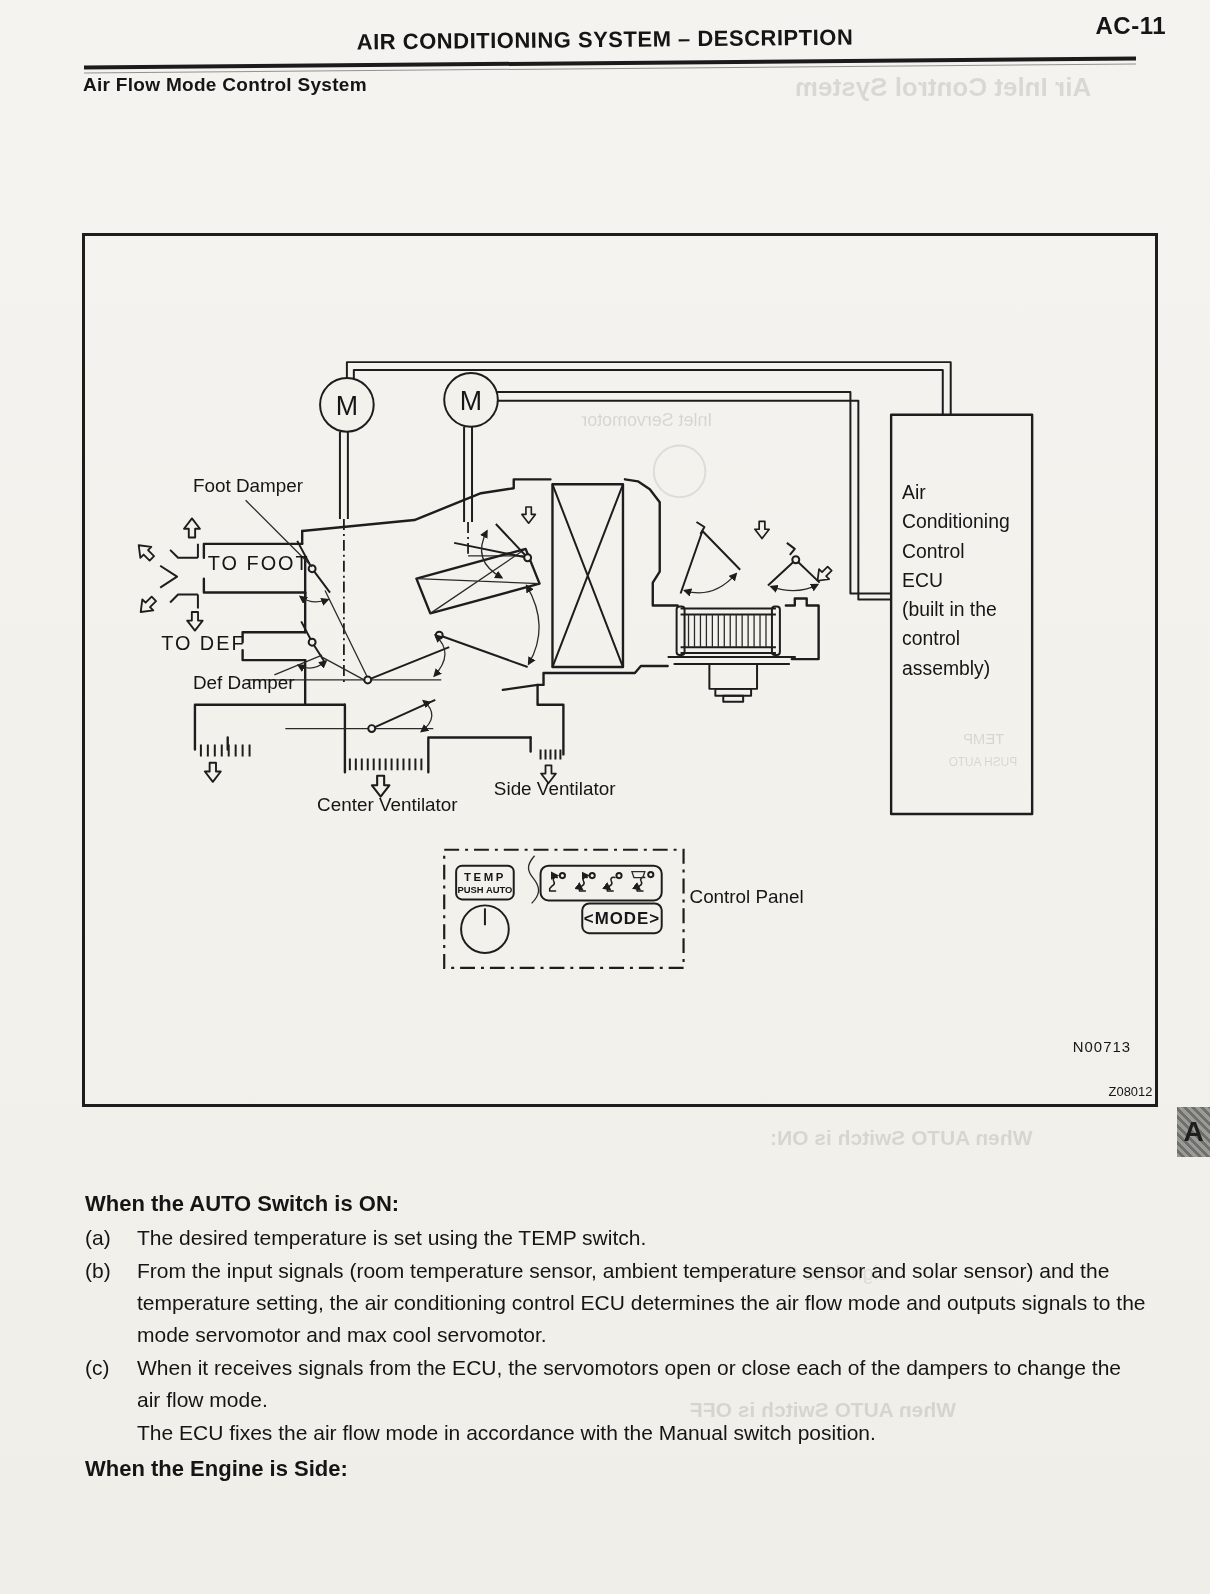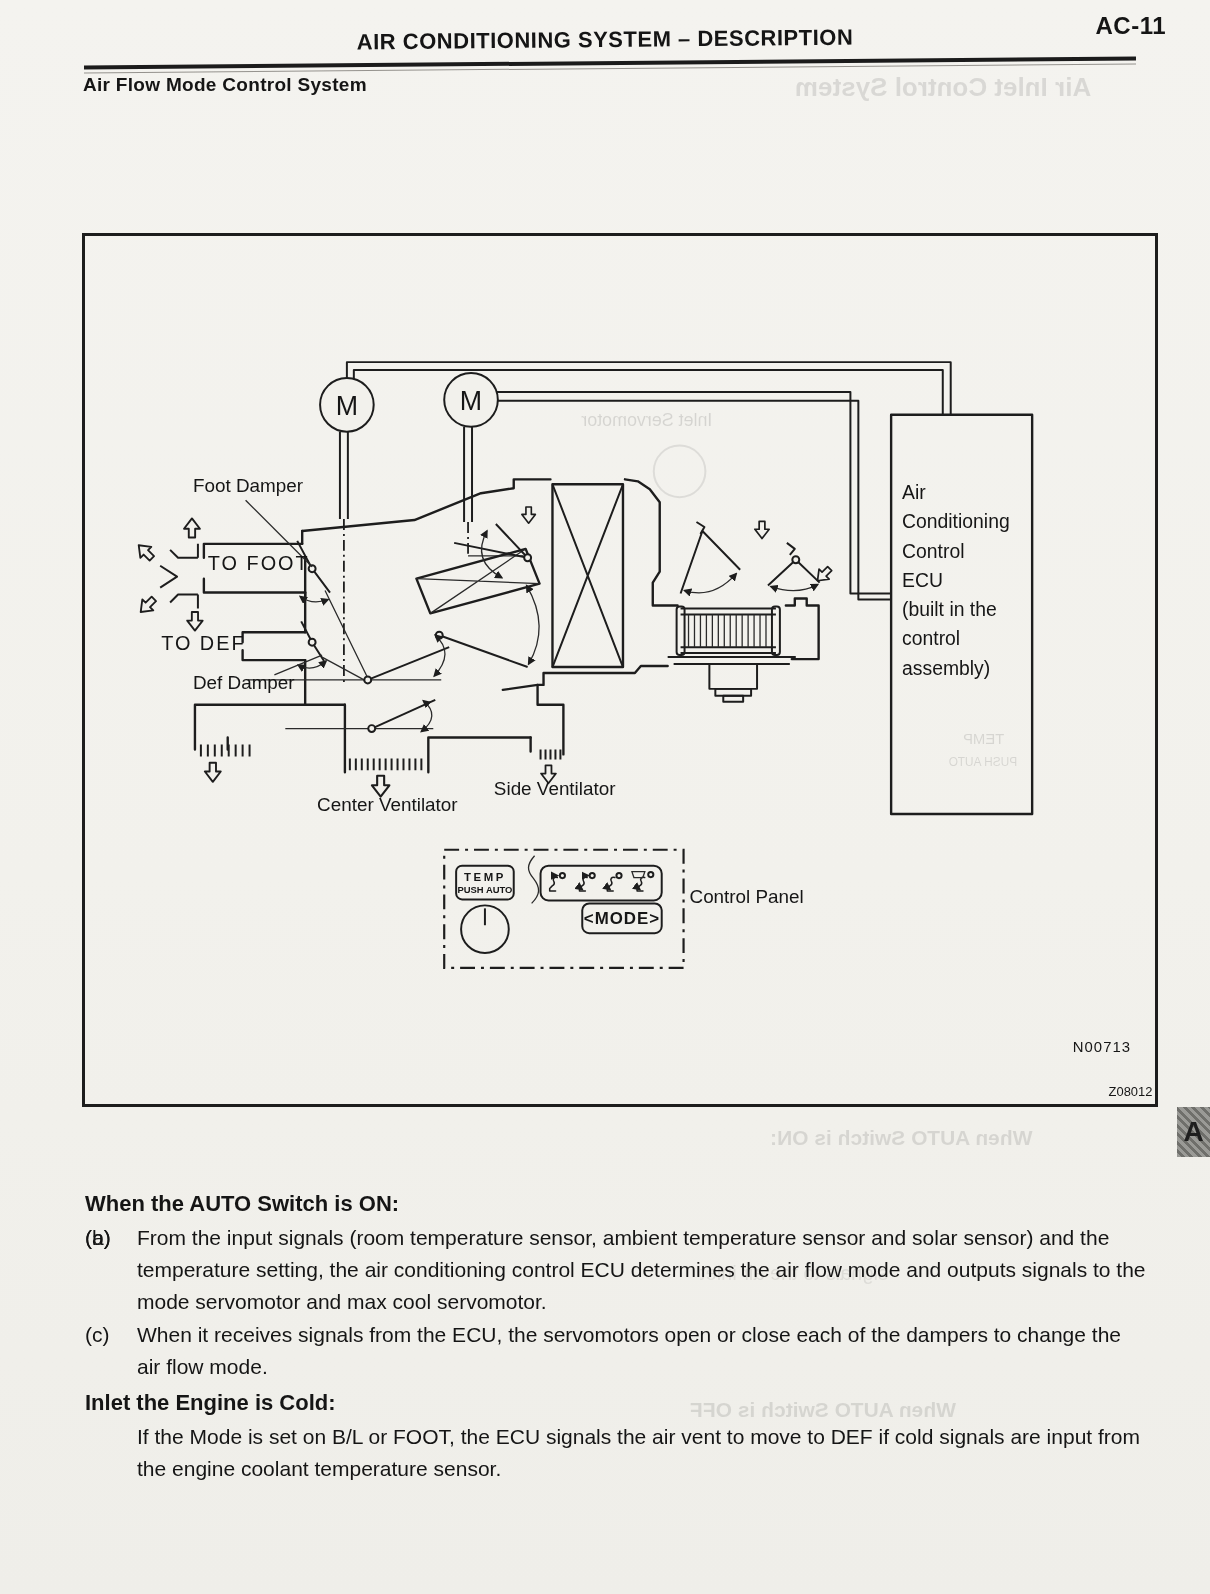--- a/index.html
+++ b/index.html
@@ -257,26 +257,27 @@
   <div class="abs tab-a">A</div>
 
   <div class="abs ghost" style="left:770px;top:1126px;font-size:21px;">When AUTO Switch is ON:</div>
   <div class="abs ghost light" style="left:700px;top:1262px;font-size:20px;">signals to the air inlet</div>
   <div class="abs ghost" style="left:690px;top:1398px;font-size:21px;">When AUTO Switch is OFF</div>
 
   <div class="abs body-text">
     <h3>When the AUTO Switch is ON:</h3>
     <div class="item">
       <span class="lbl-i">(a)</span>
+      <span>The desired temperature is set using the TEMP switch.</span>
     </div>
     <div class="item">
       <span class="lbl-i">(b)</span>
       <span>From the input signals (room temperature sensor, ambient temperature sensor and solar sensor) and the temperature setting, the air conditioning control ECU determines the air flow mode and outputs signals to the mode servomotor and max cool servomotor.</span>
     </div>
     <div class="item">
       <span class="lbl-i">(c)</span>
       <span>When it receives signals from the ECU, the servomotors open or close each of the dampers to change the air flow mode.</span>
     </div>
-    <h3>Inlet the Engine is Cold:</h3>
-    <div class="para">If the Mode is set on B/L or FOOT, the ECU signals the air vent to move to DEF if cold signals are input from the engine coolant temperature sensor.</div>
+    <div class="para">The ECU fixes the air flow mode in accordance with the Manual switch position.</div>
+    <h3>When the Engine is Side:</h3>
   </div>
 
 </div>
 
 </body></html>

